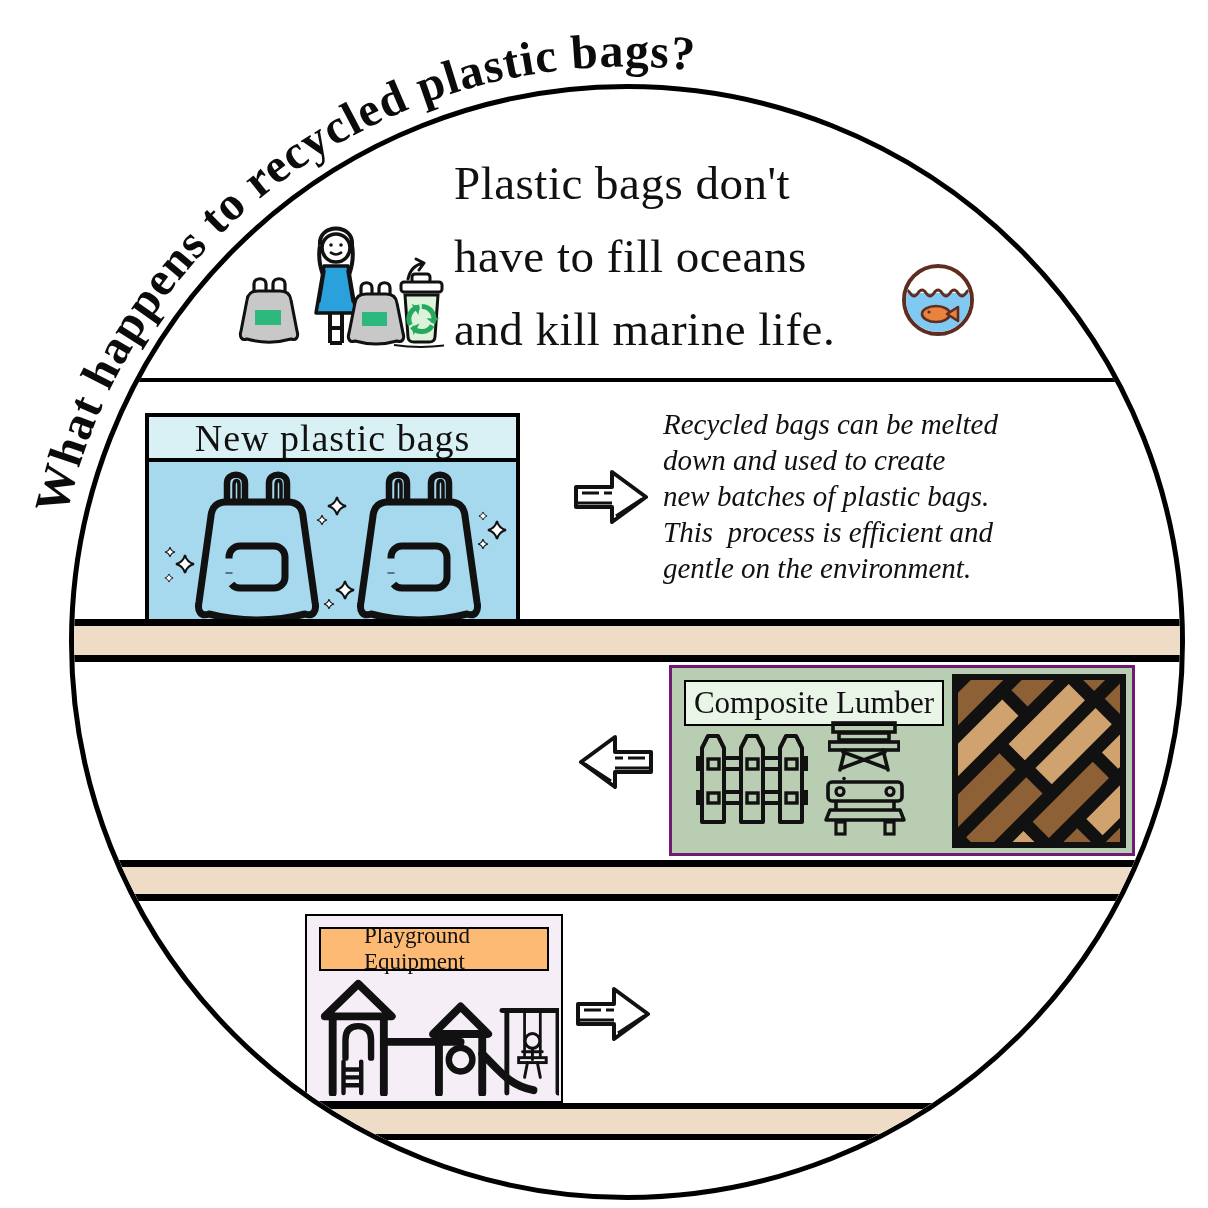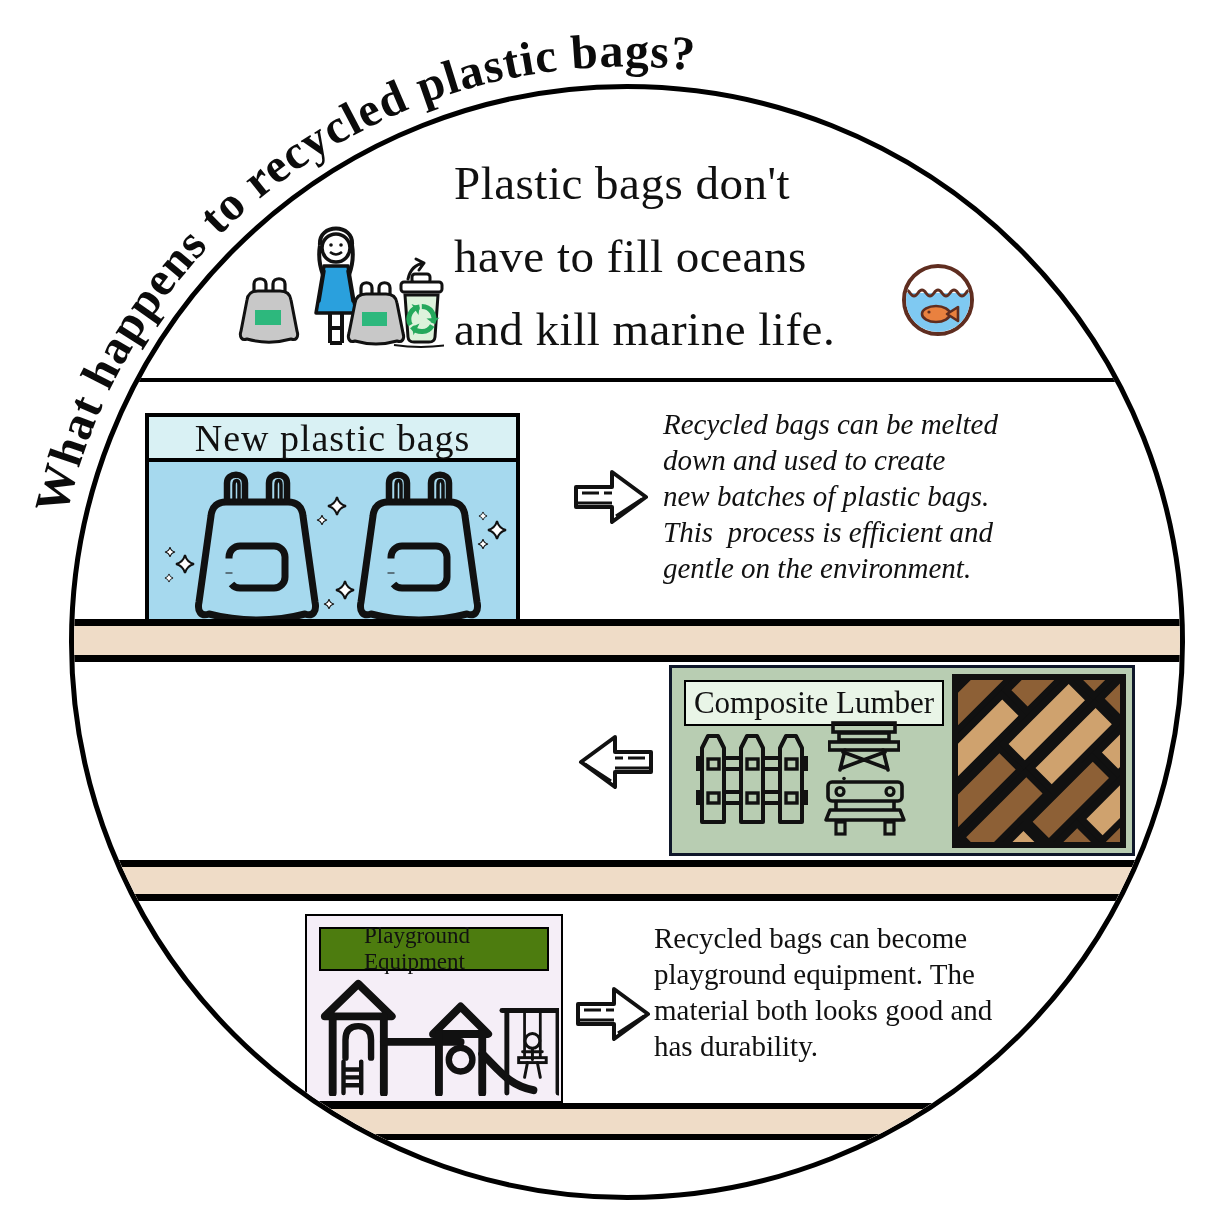--- a/index.html
+++ b/index.html
@@ -9,25 +9,25 @@
           border:5px solid #000;border-radius:50%;background:#fff;overflow:hidden;box-sizing:border-box;}
   .abs{position:absolute;}
   .hline{position:absolute;left:-20px;right:-20px;height:4px;background:#000;}
   .band{position:absolute;left:-20px;right:-20px;background:#efdcc7;
         border-top:7px solid #000;border-bottom:7px solid #000;box-sizing:border-box;}
   .headline{font-size:47px;line-height:1.55;white-space:pre;letter-spacing:.5px;}
   .para{font-size:29px;line-height:1.24;white-space:pre;}
   .infobox{position:absolute;box-sizing:border-box;background:#a6d9ee;border:4px solid #000;}
   .infobox .titlebar{box-sizing:border-box;height:45px;background:#d9f1f4;border-bottom:4px solid #000;
         display:flex;align-items:center;justify-content:center;font-size:38px;letter-spacing:1px;}
-  .greenbox{position:absolute;box-sizing:border-box;background:#b8cdb2;border:3px solid #0f172a;}
+  .greenbox{position:absolute;box-sizing:border-box;background:#b8cdb2;border:3px solid #701a75;}
   .labelchip{position:absolute;box-sizing:border-box;border:2px solid #000;
         display:flex;align-items:center;justify-content:center;}
   .lumlabel{background:#e9f5e7;font-size:31px;}
-  .pglabel{background:#4d7c0f;font-size:23px;padding-left:43px;}
+  .pglabel{background:#fdba74;font-size:23px;padding-left:43px;}
   .pinkbox{position:absolute;box-sizing:border-box;background:#f5eef7;border:2px solid #000;}
   .curved-svg{position:absolute;left:0;top:0;pointer-events:none;}
   .curved-text{font-family:"Liberation Serif", serif;font-size:48px;font-weight:600;fill:#0b0b0b;letter-spacing:1px;}
   svg{display:block;}
 </style>
 </head>
 <body>
 
 <div class="stage">
 
@@ -263,24 +263,20 @@
           <rect x="13" y="50" width="28" height="5" stroke-width="3"></rect>
         </g>
       </svg>
     </div>
 
     <svg class="abs" style="left:500px;top:893px;" width="78" height="64" viewBox="0 0 78 64">
       <path d="M4,22 H40 V7 L74,32 L40,57 V42 H4 Z" fill="#fff" stroke="#111" stroke-width="4" stroke-linejoin="round"></path>
       <path d="M10,28 H27 M32,28 H40 M5,38 H40 M44,51 L70,34" fill="none" stroke="#111" stroke-width="3"></path>
     </svg>
 
-    <div class="abs para" style="left:580px;top:832px;">Recycled bags can become
-playground equipment. The
-material both looks good and
-has durability.</div>
 
     <div class="band" style="top:1014px;height:37px;border-top-width:6px;border-bottom-width:6px;"></div>
   </div>
 
   <svg class="curved-svg" width="1208" height="1208" viewBox="0 0 1208 1208">
     <defs>
       <path id="titleArc" d="M 66 516 A 574 574 0 0 1 825 102" fill="none"></path>
     </defs>
     <text class="curved-text">
       <textPath href="#titleArc" startOffset="0">What happens to recycled plastic bags?</textPath>

